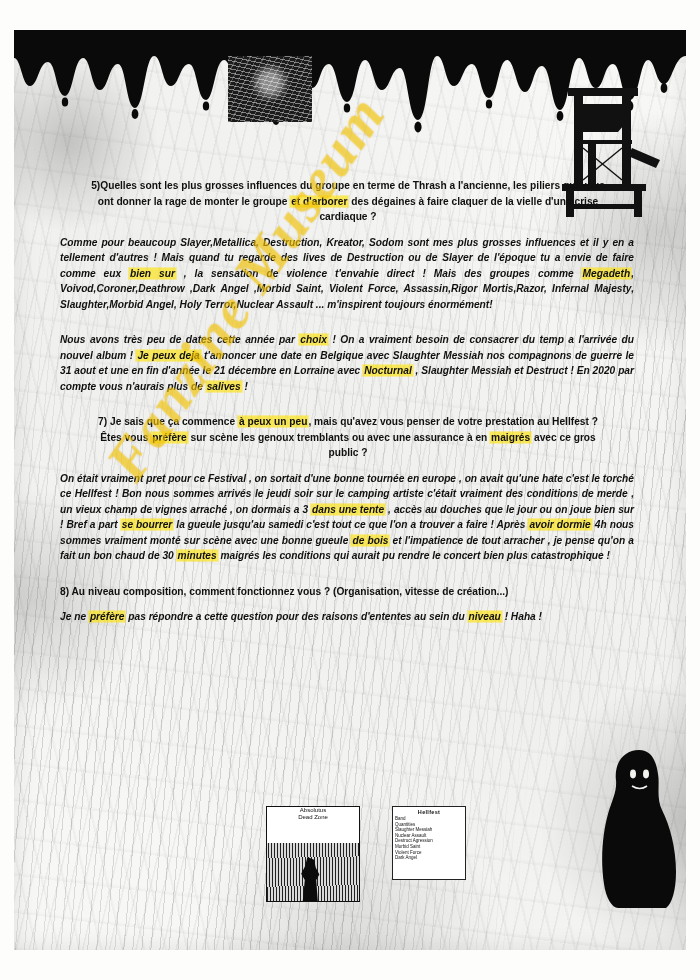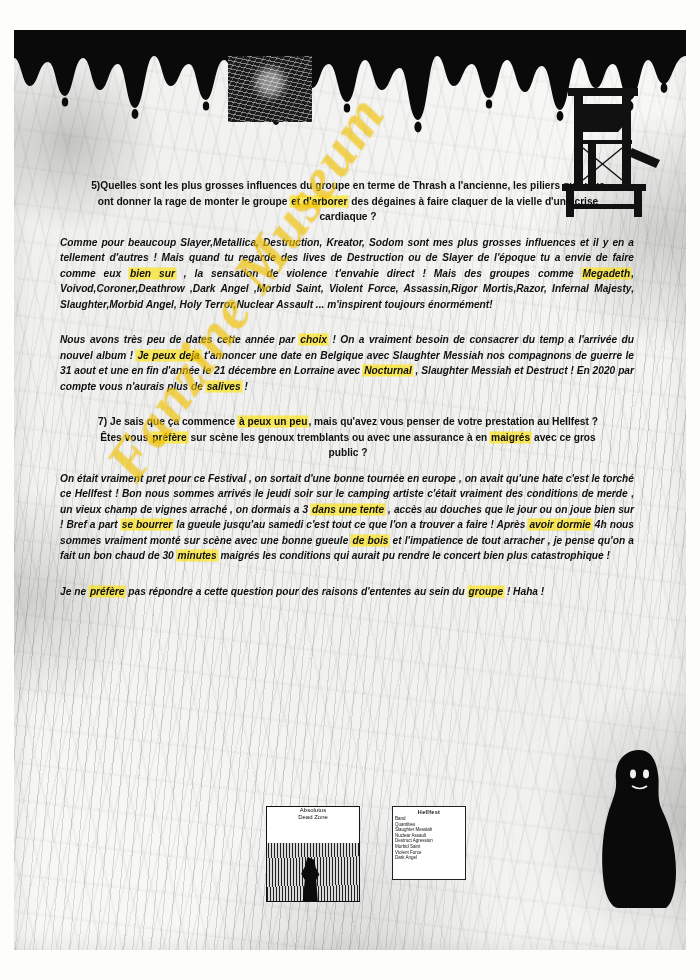--- a/index.html
+++ b/index.html
@@ -333,22 +333,25 @@
       <span>Nous avons très peu de dates cette année par <span class="hl">choix</span> ! On a vraiment besoin de consacrer du temp a l'arrivée du nouvel album ! <span class="hl">Je peux deja</span> t'annoncer une date en Belgique avec Slaughter Messiah nos compagnons de guerre le 31 aout et une en fin d'année le 21 décembre en Lorraine  avec <span class="hl">Nocturnal</span> , Slaughter Messiah et Destruct ! En 2020 par compte vous n'aurais plus de <span class="hl">salives</span> !</span>
     </p>
 
     <p class="q">
       <span>7) Je sais que ça commence <span class="hl">à peux un peu</span>, mais qu'avez vous penser de votre prestation au Hellfest ? Êtes vous <span class="hl">préfère</span> sur scène les genoux tremblants ou avec une assurance à en <span class="hl">maigrés</span> avec ce gros public ?</span>
     </p>
     <p class="a">
       <span>On était vraiment pret pour ce Festival , on sortait d'une bonne tournée en europe , on avait qu'une hate c'est le torché ce Hellfest ! Bon nous sommes arrivés le jeudi soir sur le camping artiste c'était vraiment des conditions de merde , un vieux champ de vignes arraché , on dormais a 3 <span class="hl">dans une tente</span> , accès au douches que le jour ou on joue bien sur ! Bref a part <span class="hl">se bourrer</span> la gueule jusqu'au samedi c'est tout ce que l'on a trouver a faire ! Après <span class="hl">avoir dormie</span> 4h nous sommes vraiment monté sur scène avec une bonne gueule <span class="hl">de bois</span> et l'impatience de tout arracher , je pense qu'on a fait un bon chaud de 30 <span class="hl">minutes</span> maigrés les conditions qui aurait pu rendre le concert bien plus catastrophique !</span>
     </p>
 
+    <p class="q left">
+      <span>8) Au niveau composition, comment fonctionnez vous ? (Organisation, vitesse de création...)</span>
+    </p>
     <p class="a">
-      <span>Je ne <span class="hl">préfère</span> pas répondre a cette question pour des raisons d'ententes au sein du <span class="hl">groupe</span> ! Haha !</span>
+      <span>Je ne <span class="hl">préfère</span> pas répondre a cette question pour des raisons d'ententes au sein du <span class="hl">niveau</span> ! Haha !</span>
     </p>
   </div>
 
   <div class="flyer">
     <div class="flyer-band">Absolutus</div>
     <div class="flyer-band">Dead Zone</div>
     <div class="flyer-art">
       <div class="flyer-fig"></div>
     </div>
   </div>

